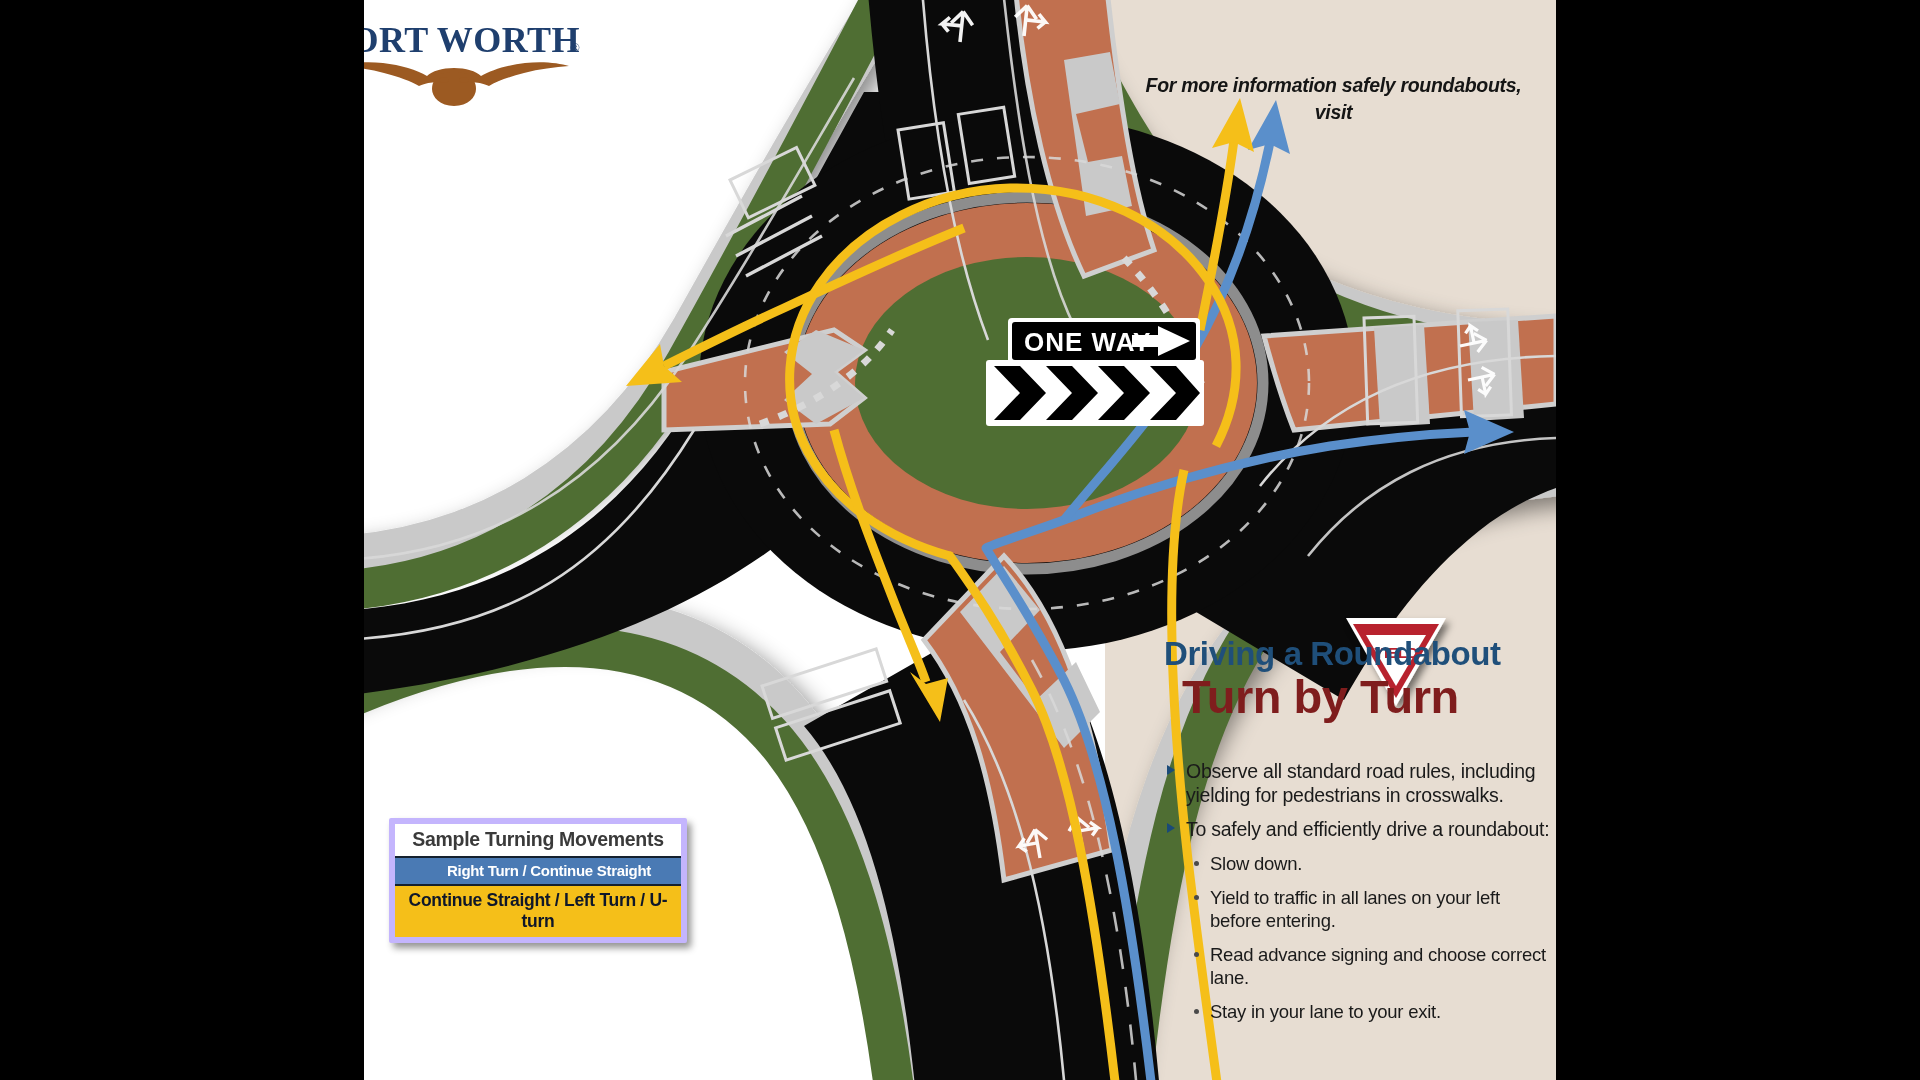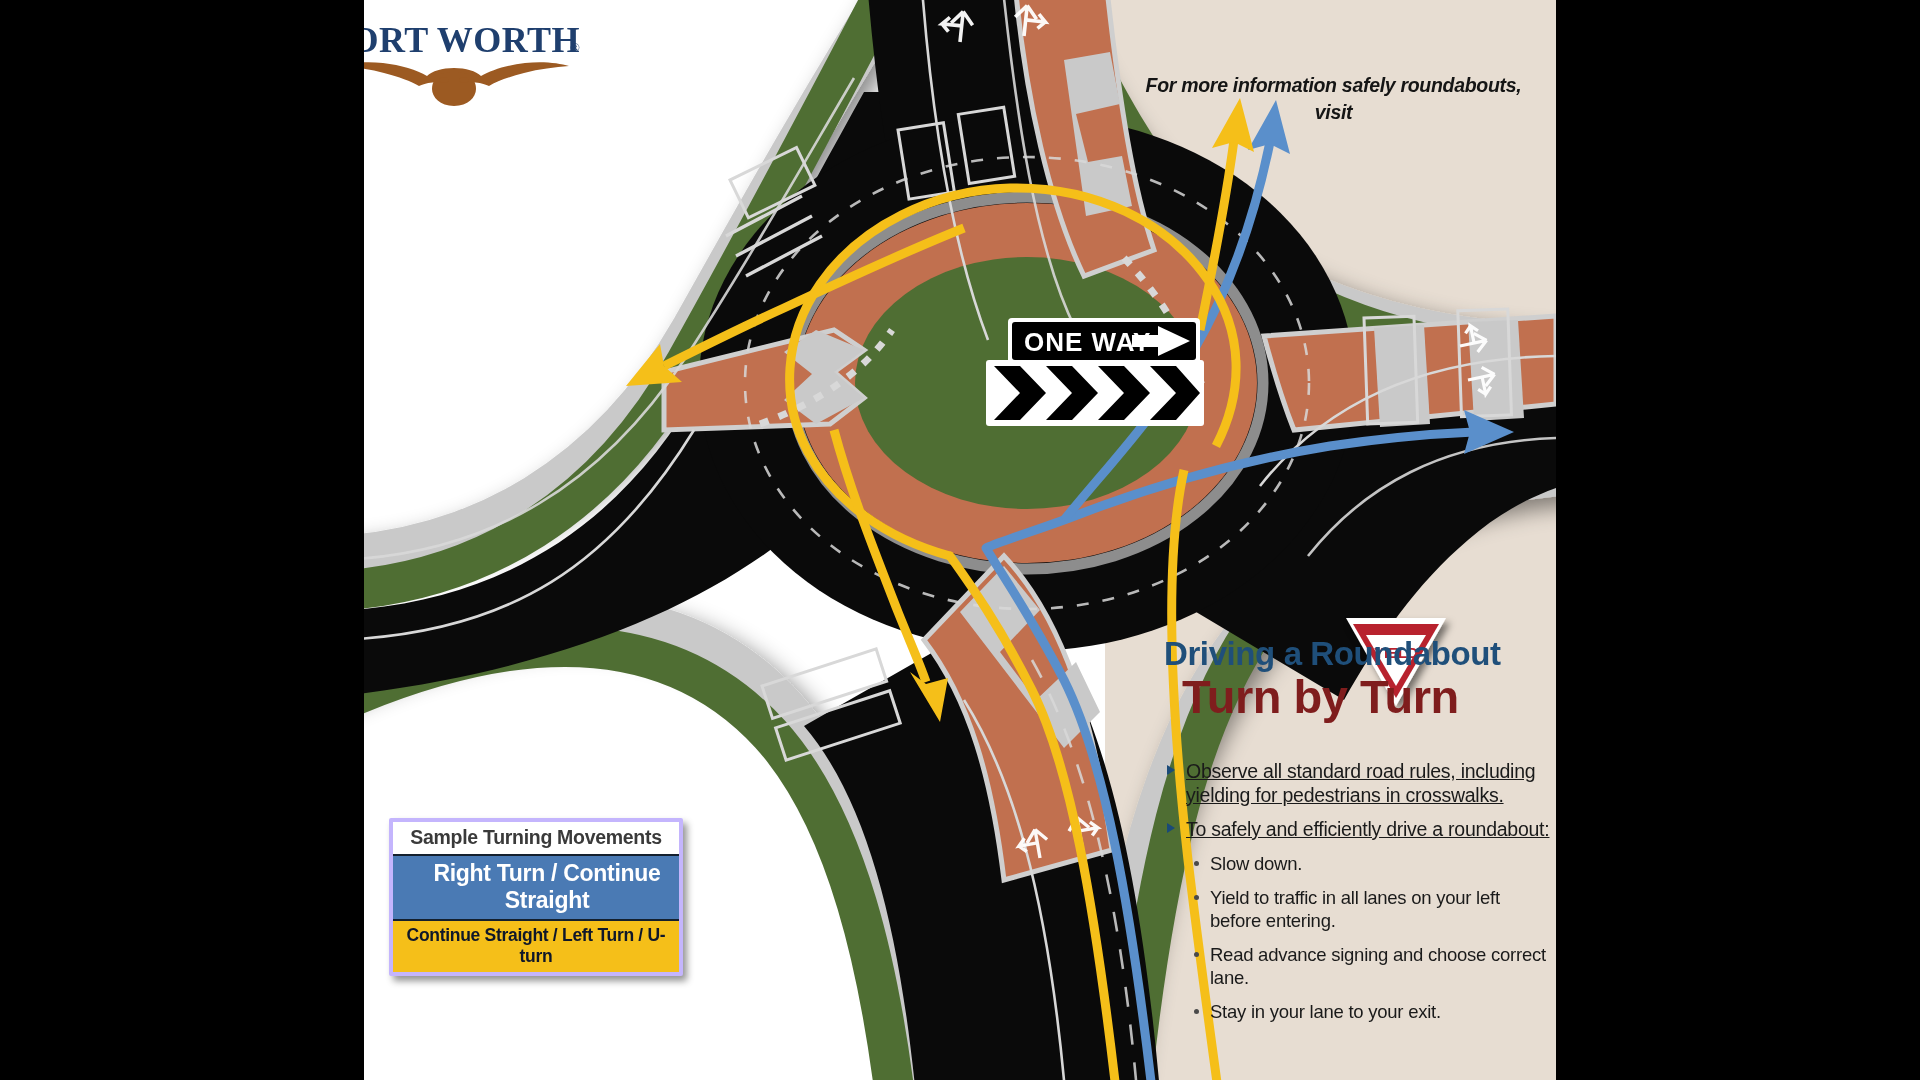--- a/index.html
+++ b/index.html
@@ -17,38 +17,38 @@
   #title-block{position:absolute;left:800px;top:636px;width:392px;}
   .title-1{
     font-size:33px;line-height:36px;color:#1f4f7a;font-weight:bold;letter-spacing:-0.4px;
   }
   .title-2{
     font-size:47px;line-height:52px;color:#7f1d1d;font-weight:bold;letter-spacing:-0.5px;
     margin-top:-1px;
     margin-left:18px;
   }
   #bullets{position:absolute;left:800px;top:760px;width:388px;color:#1a1a1a;}
-  .b1{position:relative;padding-left:22px;font-size:19.5px;line-height:23.5px;margin-bottom:11px;letter-spacing:-0.25px;text-decoration:underline;}
+  .b1{position:relative;padding-left:22px;font-size:19.5px;line-height:23.5px;margin-bottom:11px;letter-spacing:-0.25px;}
   .b1 .tri{
     position:absolute;left:3px;top:5px;width:0;height:0;
     border-left:8px solid #1a4a78;border-top:5.5px solid transparent;border-bottom:5.5px solid transparent;
   }
   .sublist{margin:9px 0 0 0;padding:0;list-style:none;}
   .b2{position:relative;padding-left:22px;font-size:18.5px;line-height:22.5px;margin-bottom:12px;letter-spacing:-0.25px;}
   .b2 .dot{position:absolute;left:6px;top:8px;width:5px;height:5px;background:#4a4a4a;border-radius:50%;}
   .sub-wrap{margin-left:24px;}
   
   #legend{
     position:absolute;left:25px;top:818px;width:286px;
     box-shadow:4px 5px 7px rgba(0,0,0,.42);
-    border:4px solid #c4b5fd;border-radius:2px;overflow:hidden;background:#14202e;
+    border:6px solid #c4b5fd;border-radius:2px;overflow:hidden;background:#14202e;
   }
   .lg-row{display:block;text-align:center;font-weight:bold;letter-spacing:-0.3px;padding:4px 2px 5px;}
   .lg-head{background:#ffffff;color:#3a3a3a;font-size:19.5px;border-bottom:2px solid #14202e;}
-  .lg-blue{background:#4a7ab4;color:#ffffff;font-size:23px;border-bottom:2px solid #14202e;padding-left:24px;}
+  .lg-blue{background:#4a7ab4;color:#ffffff;font-size:15px;border-bottom:2px solid #14202e;padding-left:24px;}
   .lg-yellow{background:#f5bf19;color:#0f172a;font-size:17.5px;}
   
   #logo{position:absolute;left:-40px;top:8px;width:260px;height:100px;}
 </style>
 </head>
 <body>
 
 <div id="stage">
   <div id="sheet">
 

